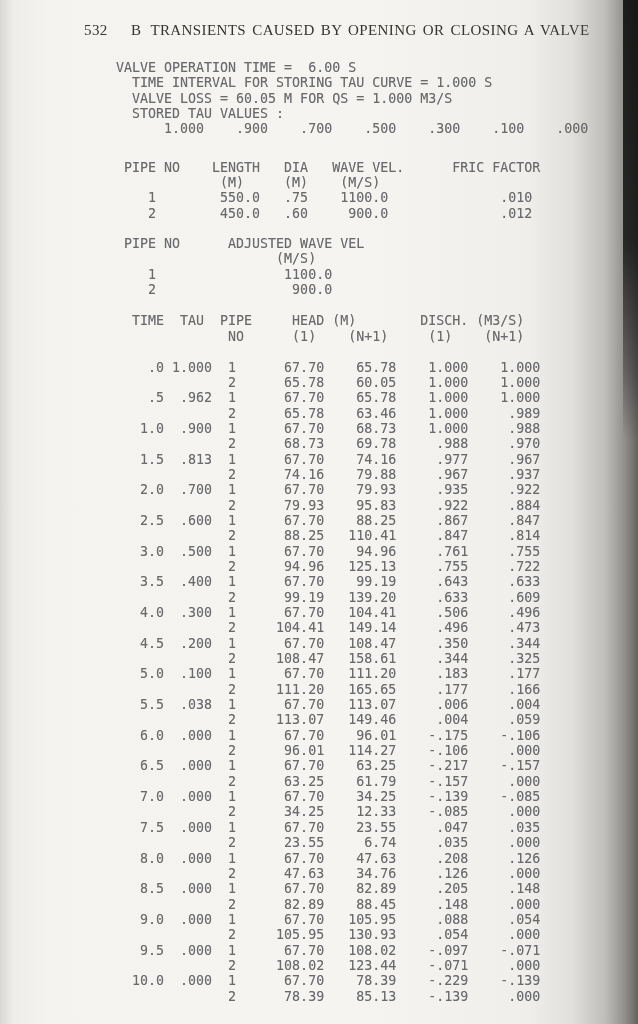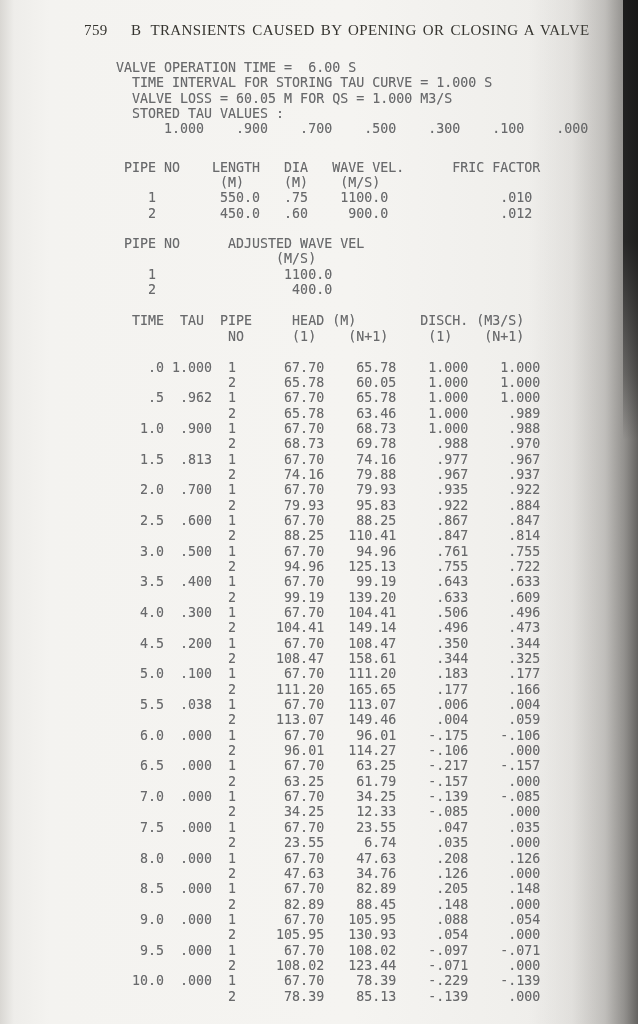--- a/index.html
+++ b/index.html
@@ -86,40 +86,40 @@
       rgba(20,20,20,0.35) 85%,
       rgba(20,20,20,0) 100%);
   }
 </style>
 </head>
 <body>
 
 <div class="page">
 
   <div class="page-header">
-    <span class="page-number">759</span>
+    <span class="page-number">532</span>
     <span class="running-title">
       <span class="appendix-letter">B</span><span>TRANSIENTS CAUSED BY OPENING OR CLOSING A VALVE</span>
     </span>
   </div>
 
   <div class="printout">
     <pre id="pre-params">VALVE OPERATION TIME =  6.00 S
   TIME INTERVAL FOR STORING TAU CURVE = 1.000 S
   VALVE LOSS = 60.05 M FOR QS = 1.000 M3/S
   STORED TAU VALUES :
       1.000    .900    .700    .500    .300    .100    .000</pre>
     <pre id="pre-pipes"> PIPE NO    LENGTH   DIA   WAVE VEL.      FRIC FACTOR
              (M)     (M)    (M/S)
     1        550.0   .75    1100.0              .010
     2        450.0   .60     900.0              .012</pre>
     <pre id="pre-adjusted"> PIPE NO      ADJUSTED WAVE VEL
                     (M/S)
     1                1100.0
-    2                 400.0</pre>
+    2                 900.0</pre>
     <pre id="pre-results">  TIME  TAU  PIPE     HEAD (M)        DISCH. (M3/S)
               NO      (1)    (N+1)     (1)    (N+1)
 
     .0 1.000  1      67.70    65.78    1.000    1.000
               2      65.78    60.05    1.000    1.000
     .5  .962  1      67.70    65.78    1.000    1.000
               2      65.78    63.46    1.000     .989
    1.0  .900  1      67.70    68.73    1.000     .988
               2      68.73    69.78     .988     .970
    1.5  .813  1      67.70    74.16     .977     .967

